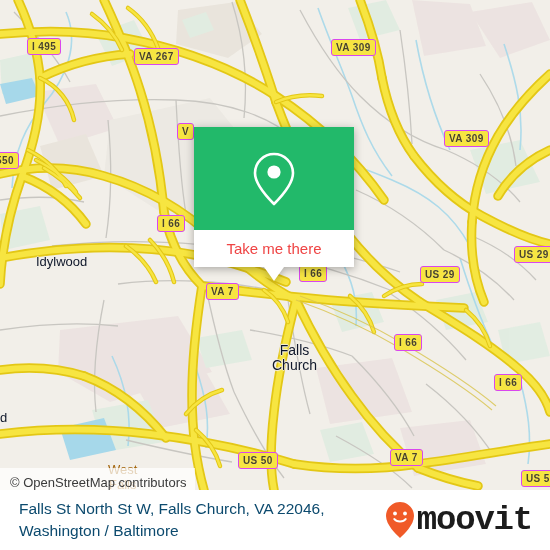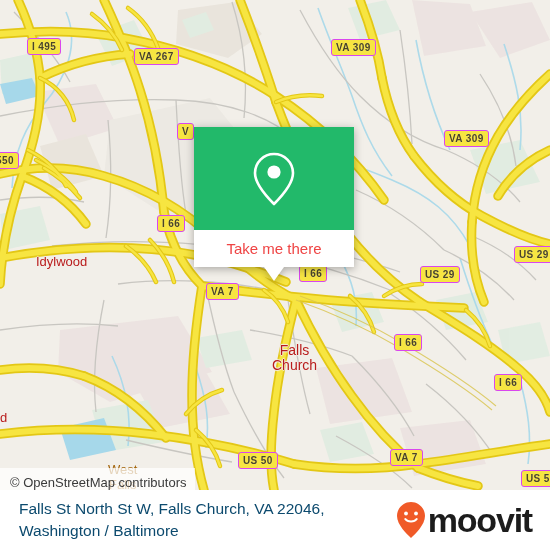--- a/index.html
+++ b/index.html
@@ -49,21 +49,21 @@
     height: 13px;
     padding: 1px 4px 1px 4px;
     white-space: nowrap;
     box-sizing: content-box;
     text-shadow: 0 0 1px rgba(255,255,255,.4);
   }
 
   
   .place {
     position: absolute;
-    color: #b91c1c;
+    color: #0f172a;
     font-family: "Liberation Sans", sans-serif;
     font-size: 13px;
     line-height: 15px;
     white-space: pre;
     text-align: center;
     text-shadow:
        1px 0 1px #f2efe9, -1px 0 1px #f2efe9,
        0 1px 1px #f2efe9, 0 -1px 1px #f2efe9;
   }
   .place.big { font-size: 14px; }
@@ -146,21 +146,21 @@
     max-width: 360px;
   }
   #brand {
     display: flex;
     align-items: center;
     gap: 2px;
   }
   #brand-mark svg { display: block; }
   #brand-name {
     color: #1c1c1c;
-    font-family: Liberation Sans, sans-serif;
+    font-family: Liberation Mono, monospace;
     font-size: 34px;
     font-weight: bold;
     letter-spacing: -1.2px;
     line-height: 34px;
   }
 </style>
 </head>
 <body>
 
 <div id="app">

